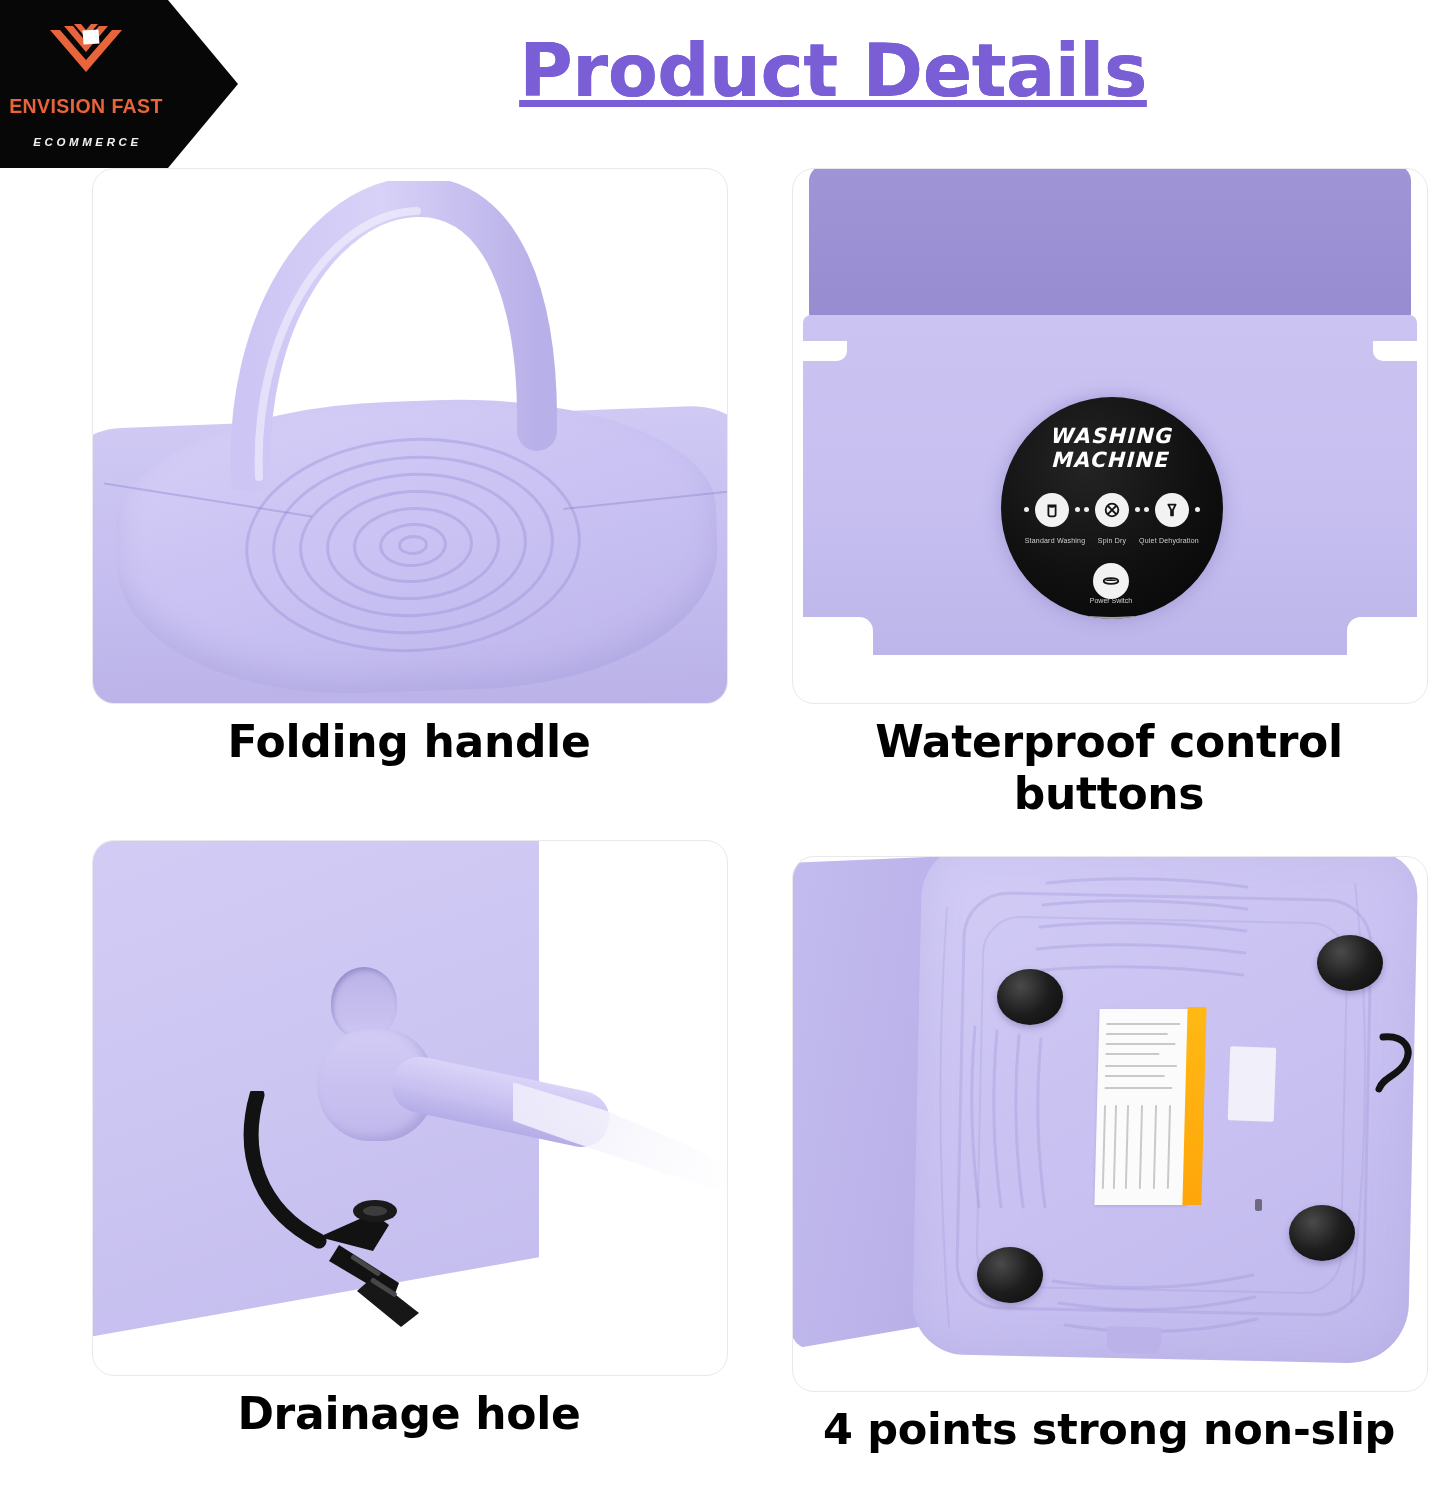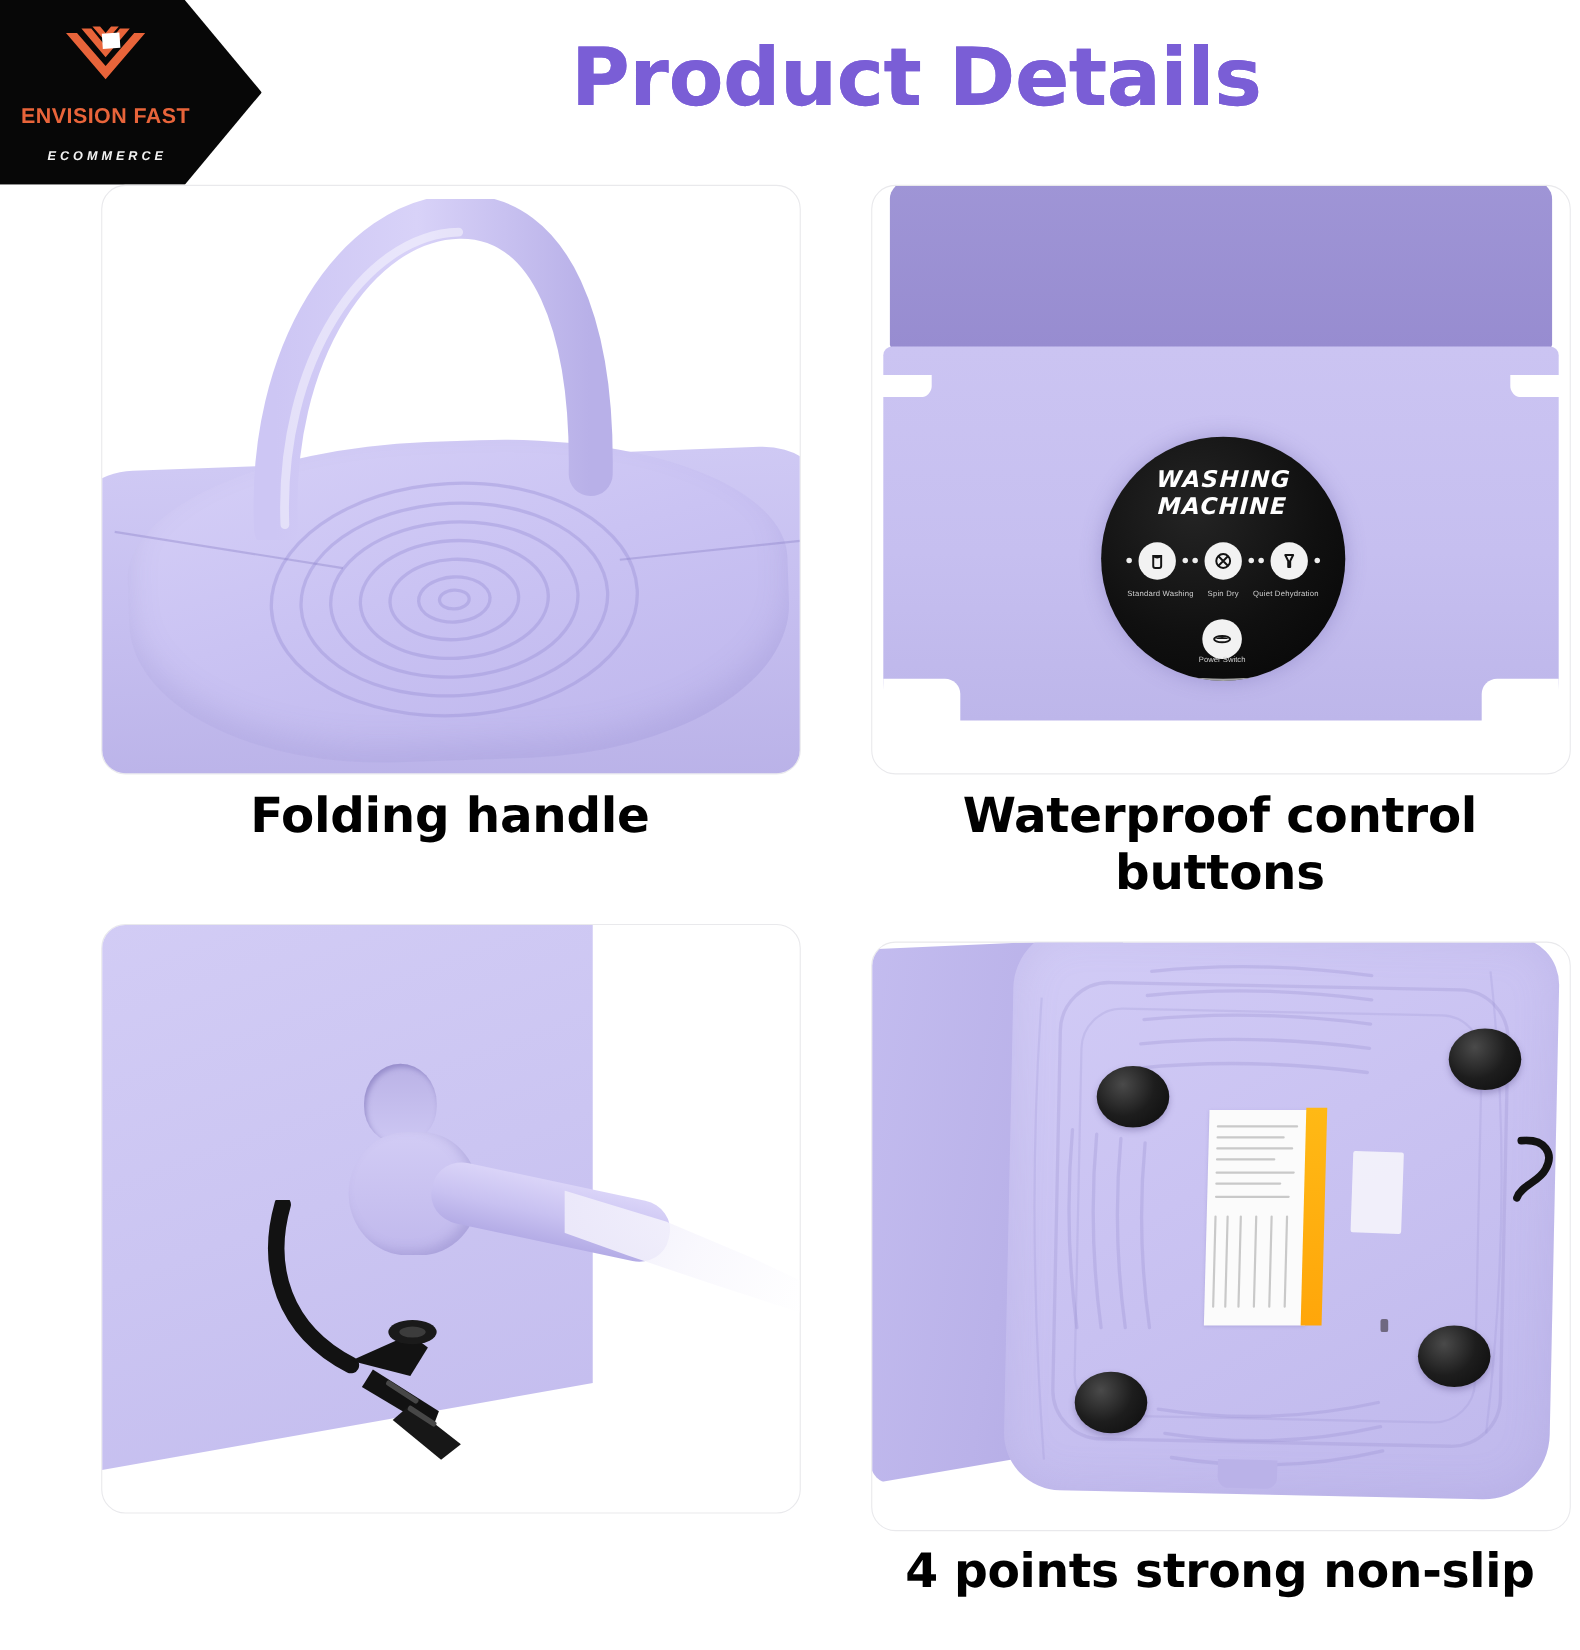--- a/index.html
+++ b/index.html
@@ -34,21 +34,21 @@
     flex-direction: column;
     align-items: flex-start;
     justify-content: center;
   }
   .brand-inner {
     width: 168px;
     display: flex;
     flex-direction: column;
     align-items: center;
     justify-content: center;
-    padding-left: 12px;
+    padding-left: 2px;
   }
   .brand-mark {
     width: 84px;
     height: 74px;
     position: relative;
     margin-bottom: 4px;
   }
   .brand-mark svg { display: block; }
   .brand-name {
     color: #e8643a;
@@ -82,20 +82,21 @@
     font-weight: bold;
     font-size: 73px;
     line-height: 1;
     letter-spacing: -0.5px;
     color: #7a5ed6;
     background: linear-gradient(95deg, #7b5ed8 0%, #8a72e4 42%, #7558d4 72%, #8b73e6 100%);
     -webkit-background-clip: text;
     background-clip: text;
     -webkit-text-fill-color: transparent;
     text-shadow: 0 0 0 #7a5ed6;
+    text-decoration: underline;
   }
 
   
   .grid {
     position: absolute;
     left: 0;
     top: 168px;
     width: 1436px;
     height: 1332px;
   }
@@ -607,20 +608,21 @@
           <path d="M96 146 L150 122 L166 134 L150 160 Z" fill="#121212"></path>
           <ellipse cx="152" cy="120" rx="22" ry="11" fill="#1a1a1a"></ellipse>
           <ellipse cx="152" cy="120" rx="12" ry="5" fill="#3c3c3c"></ellipse>
           <path d="M116 154 L176 192 L170 208 L106 170 Z" fill="#121212"></path>
           <path d="M150 186 L196 222 L178 236 L134 200 Z" fill="#171717"></path>
           <rect x="126" y="172" width="34" height="5" rx="2" fill="#474747" transform="rotate(33 143 174)"></rect>
           <rect x="146" y="194" width="30" height="5" rx="2" fill="#474747" transform="rotate(33 161 196)"></rect>
         </svg>
       </div>
     </div>
+    <div class="caption">Drainage hole</div>
   </div>
 
   <div class="cell cell-br">
     <div class="photo-card">
       <div class="p4-body">
         <div class="p4-side"></div>
         <div class="p4-base"></div>
         <div class="p4-inner"></div>
         <div class="p4-inner2"></div>
 

